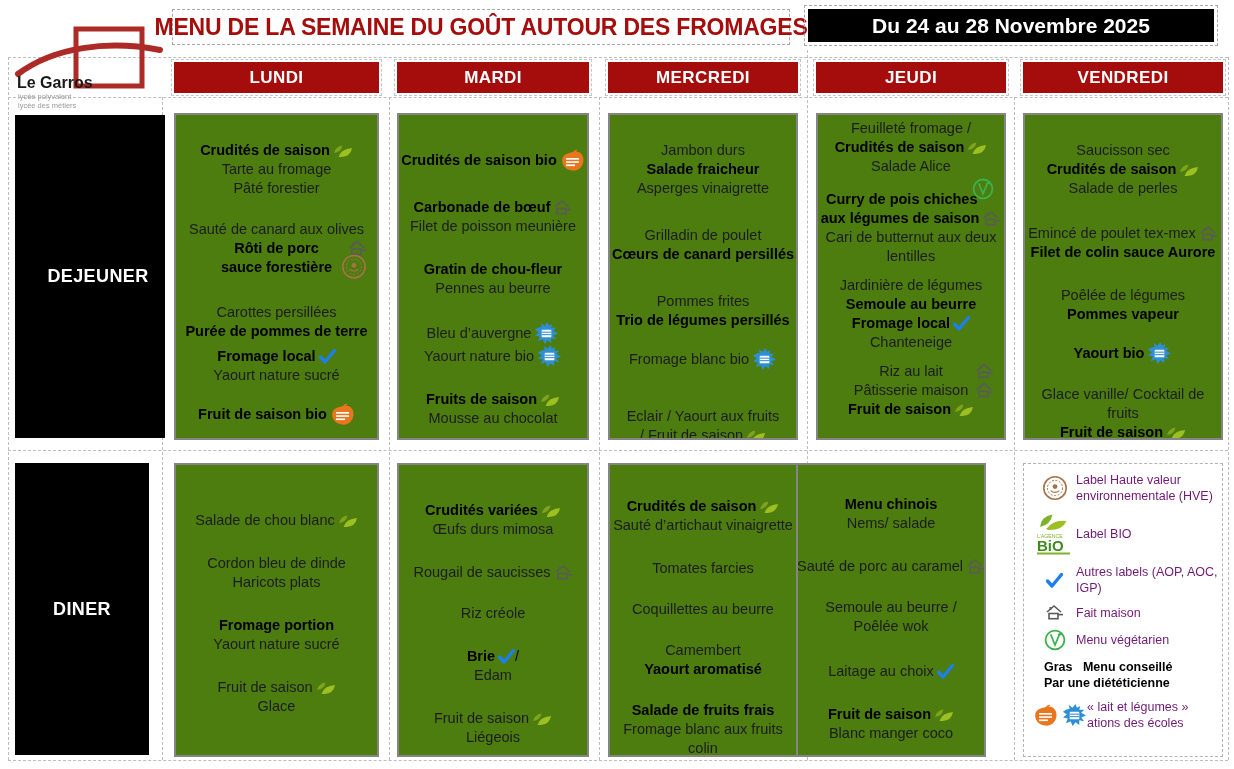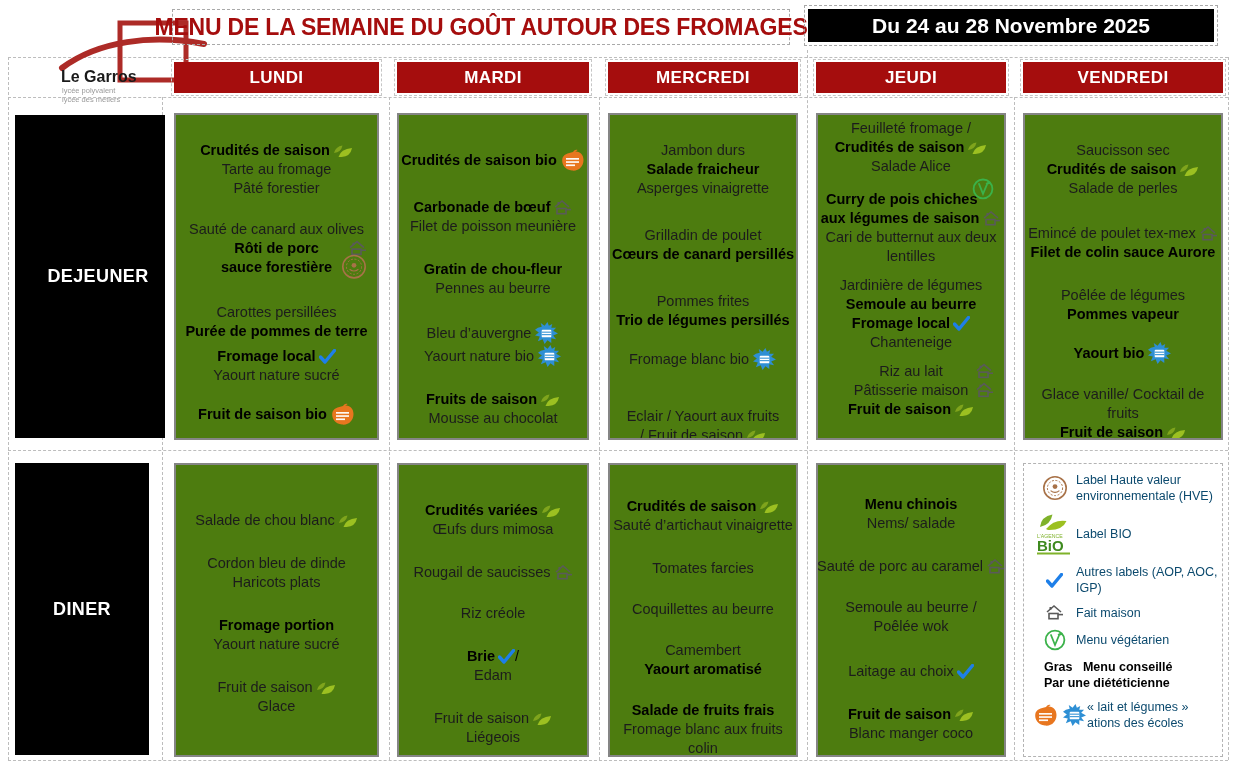--- a/index.html
+++ b/index.html
@@ -4,21 +4,21 @@
 <style>
   html,body{margin:0;padding:0;background:#fff;}
   .sheet{position:relative;width:1234px;height:769px;background:#fff;
          font-family:"Liberation Sans",sans-serif;overflow:hidden;}
 
   
   .gh{position:absolute;border-top:1px dashed #bdbdbd;height:0;}
   .gv{position:absolute;border-left:1px dashed #bdbdbd;width:0;}
 
   
-  .logo-box{position:absolute;left:12px;top:14px;width:152px;height:92px;margin-left:44px;}
+  .logo-box{position:absolute;left:12px;top:20px;width:152px;height:92px;}
   .title-box{position:absolute;left:172px;top:9px;width:618px;height:36px;
              border:1px dashed #a9a9a9;display:flex;align-items:center;justify-content:center;
              color:#A50D0D;font-weight:700;font-size:23px;letter-spacing:-0.2px;box-sizing:border-box;
              white-space:nowrap;}
   .date-box{position:absolute;left:808px;top:9px;width:406px;height:33px;background:#000;
             color:#fff;font-weight:700;font-size:21px;display:flex;align-items:center;justify-content:center;
             outline:1px dashed #a9a9a9;outline-offset:3px;}
 
   
   .dayhead{position:absolute;top:62px;height:31px;background:#A50D0D;color:#fff;font-weight:700;
@@ -35,21 +35,21 @@
         font-size:14.5px;color:#1c1c1c;padding:0 4px;white-space:nowrap;}
   .line.b{font-weight:700;color:#000;}
   .line.left{justify-content:flex-start;padding-left:8px;}
   .t2{font-weight:400;}
   .ic{display:inline-flex;align-items:center;margin-left:3px;}
   .ric{position:absolute;right:10px;top:50%;transform:translateY(-55%);margin-left:0;}
 
   
   .legend-cell{position:absolute;border:1.5px dashed #b3b3b3;box-sizing:border-box;background:#fff;
                padding:8px 2px 0 6px;overflow:hidden;}
-  .lrow{display:flex;align-items:center;margin-bottom:8px;font-size:12.5px;color:#0c4a6e;}
+  .lrow{display:flex;align-items:center;margin-bottom:8px;font-size:12.5px;color:#701a75;}
   .lrow .ltx{line-height:16px;text-align:left;}
   .lic{min-width:46px;display:flex;justify-content:center;align-items:center;gap:1px;flex-shrink:0;}
   .lrow.bold-row{font-weight:700;color:#000;display:block;padding-left:14px;margin-top:2px;}
 </style>
 </head>
 <body>
 
 <div class="sheet">
 
   <div class="gh" style="left:8px;top:57px;width:1220px;"></div>
@@ -575,21 +575,21 @@
       <div class="line b">
         <span>Salade de fruits frais</span>
       </div>
       <div class="line">
         <span>Fromage blanc aux fruits</span>
       </div>
       <div class="line">
         <span>colin</span>
       </div>
     </div>
-  <div class="cell" style="left:816px;top:463px;width:190px;height:294px;padding-top:30px;">
+  <div class="cell" style="left:796px;top:463px;width:190px;height:294px;padding-top:30px;">
       <div class="line b">
         <span>Menu chinois</span>
       </div>
       <div class="line">
         <span>Nems/ salade</span>
       </div>
       <div style="height:24px"></div>
       <div class="line">
         <span>Sauté de porc au caramel</span>
         <span class="ic">

